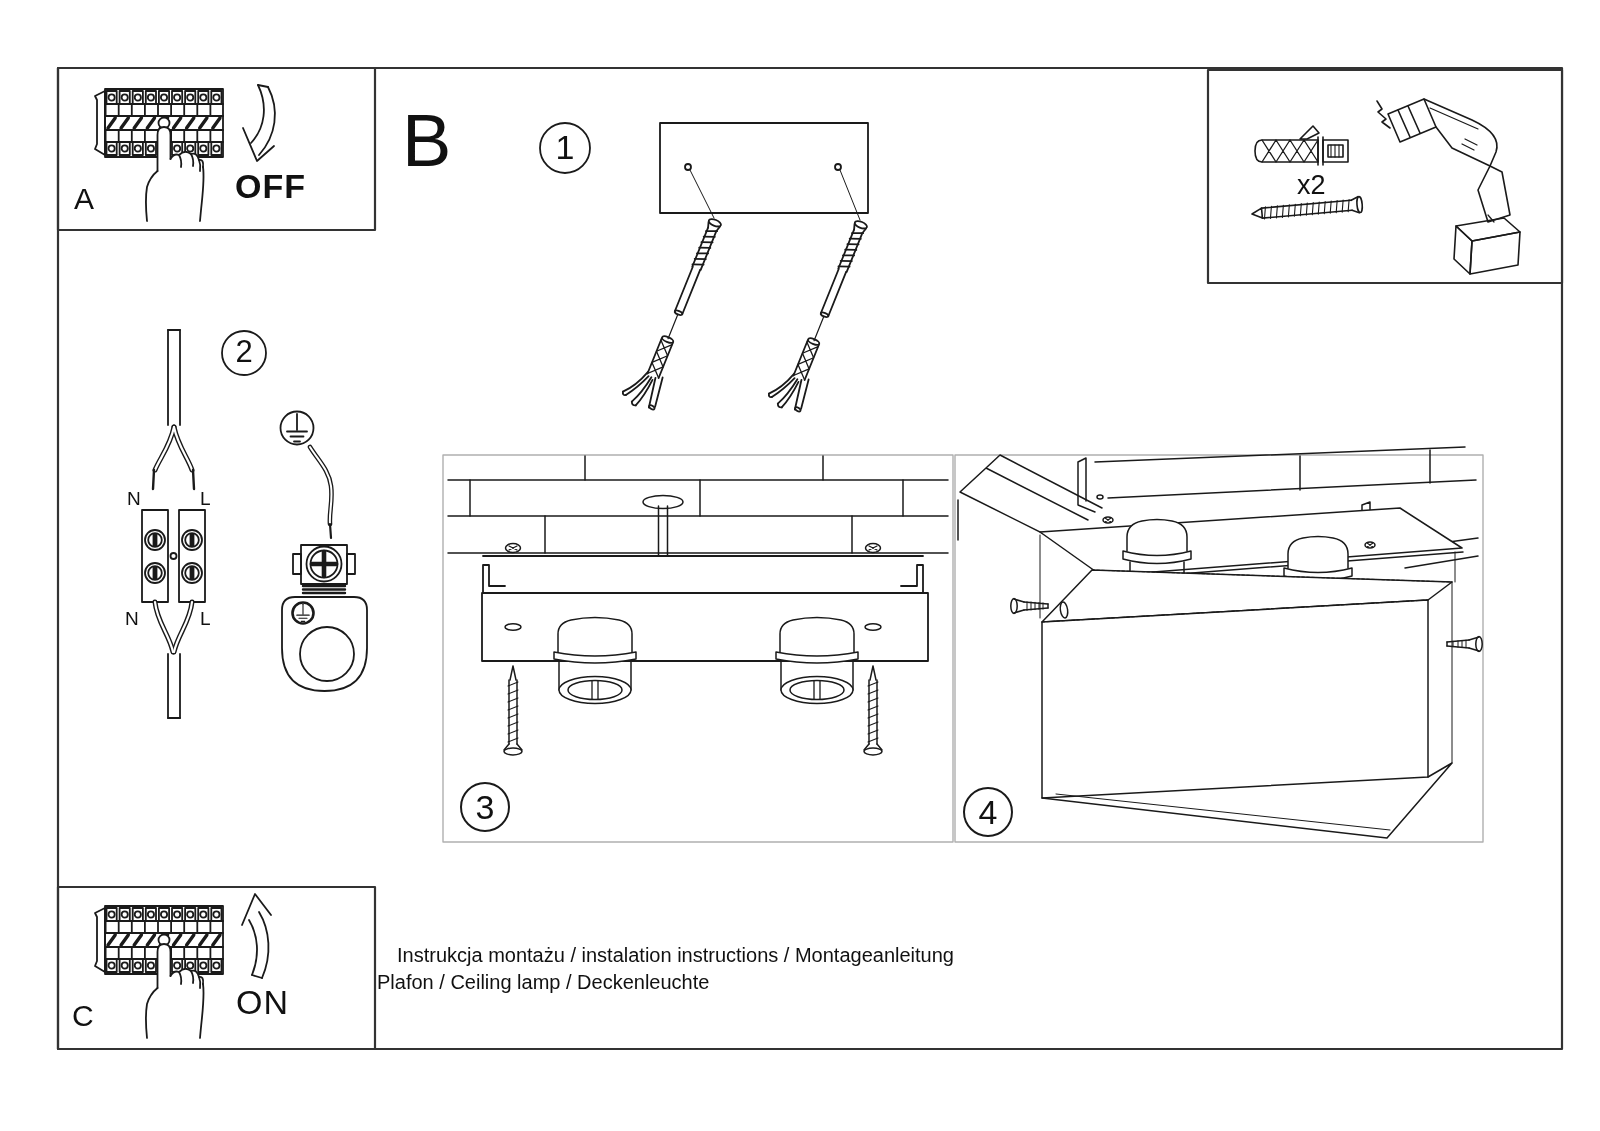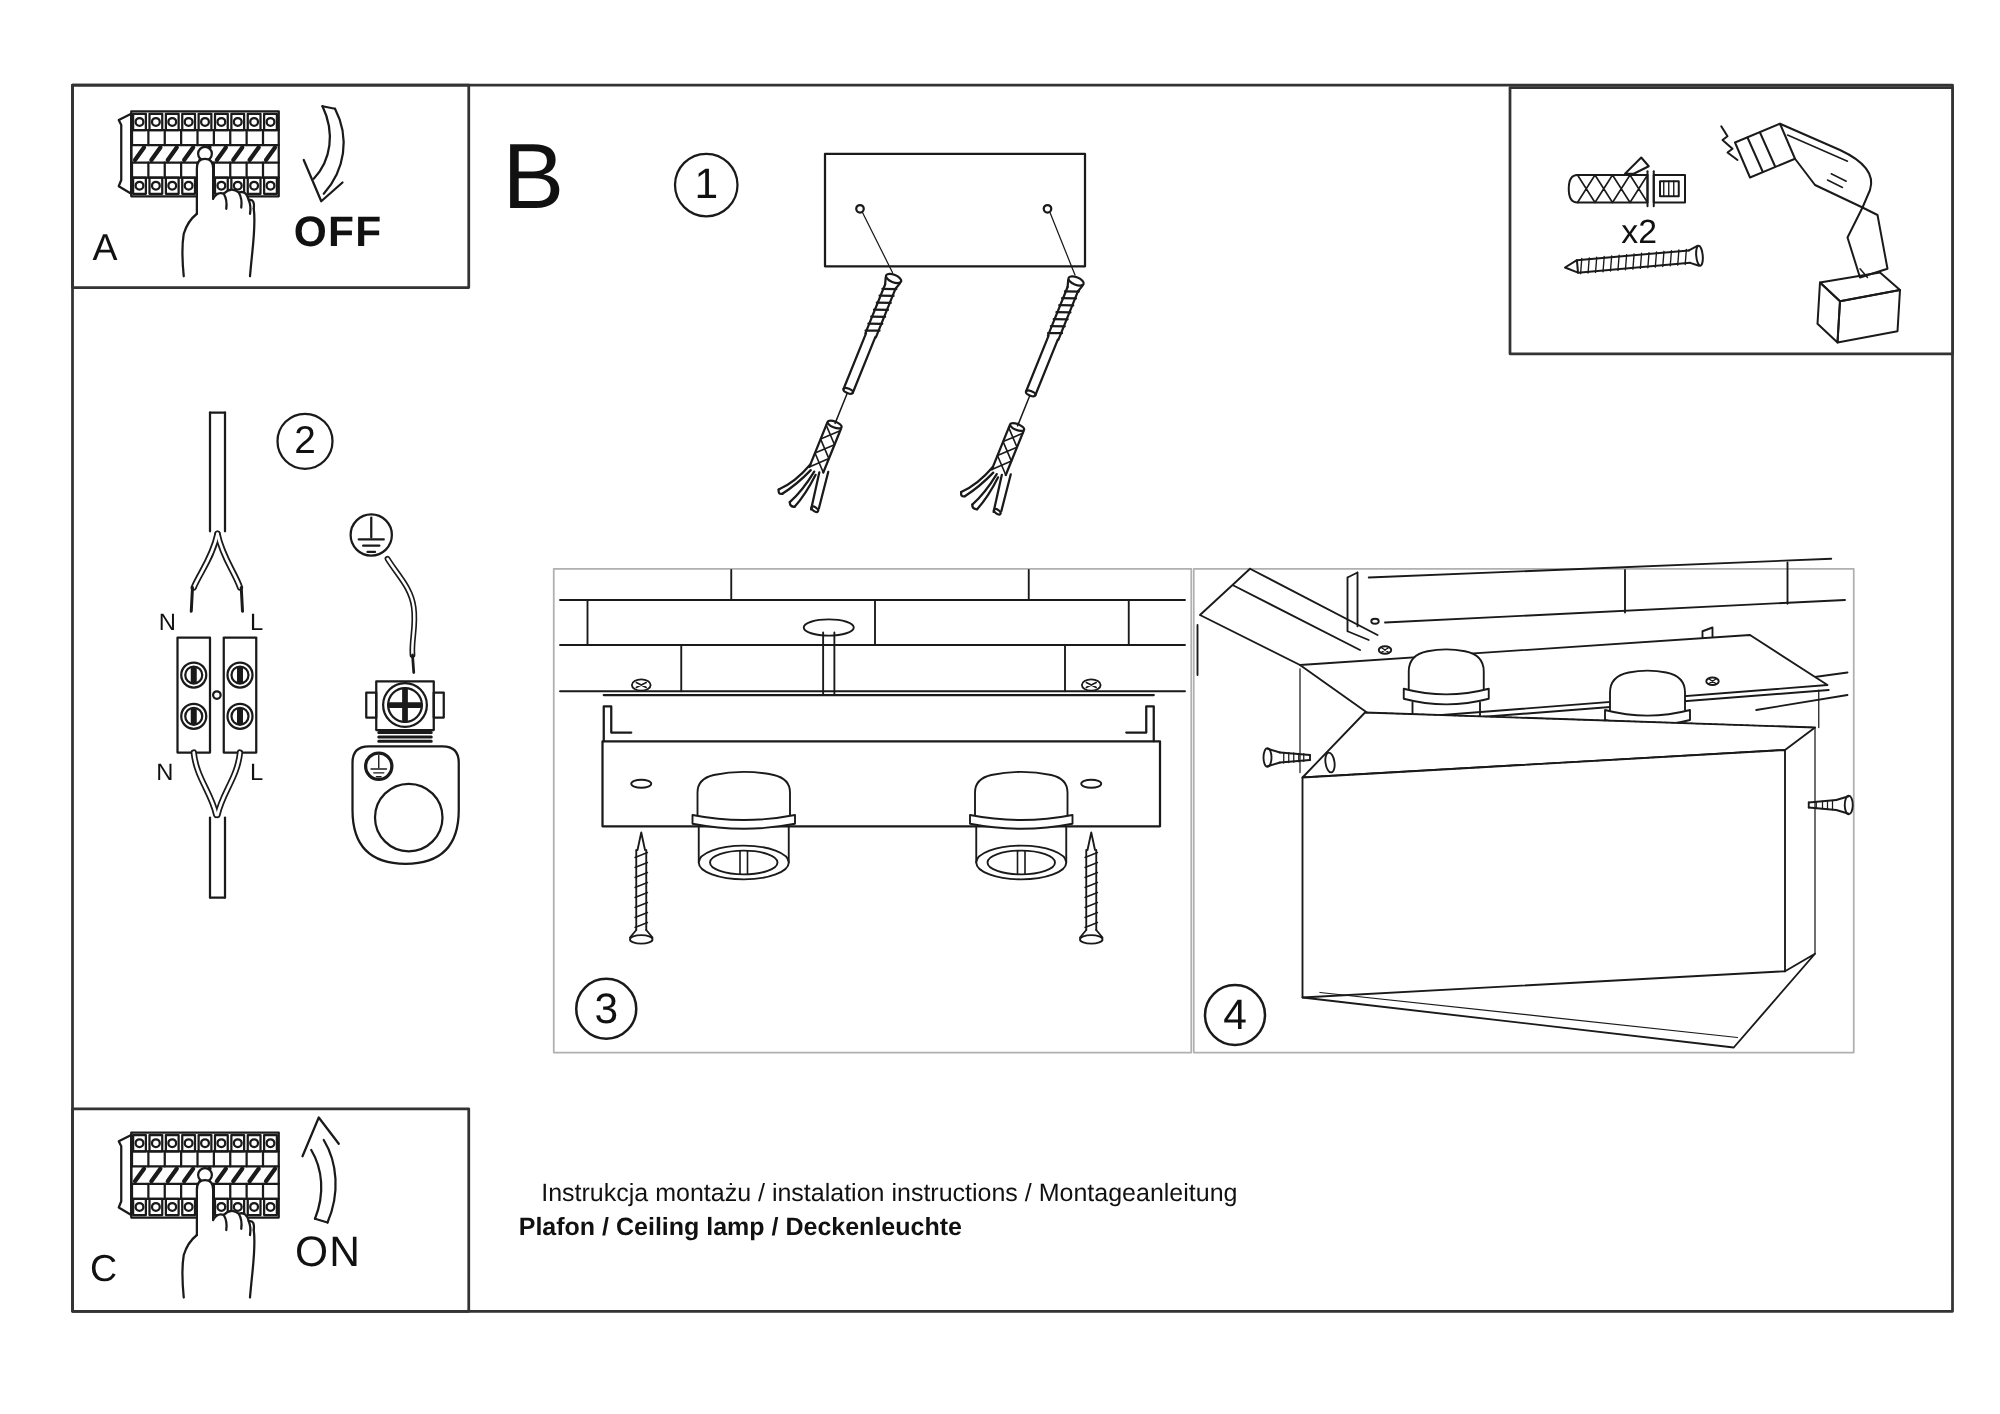--- a/index.html
+++ b/index.html
@@ -385,16 +385,16 @@
   <div class="stepnum" style="left:461px;top:788px;">3</div>
   <div class="stepnum" style="left:964px;top:793px;">4</div>
 
   <div class="txt wire-label" style="left:127px;top:488px;">N</div>
   <div class="txt wire-label" style="left:200px;top:488px;">L</div>
   <div class="txt wire-label" style="left:125px;top:608px;">N</div>
   <div class="txt wire-label" style="left:200px;top:608px;">L</div>
 
   <div class="txt count-label" style="left:1297px;top:170px;">x2</div>
 
-  <div class="txt footer-line" style="left:397px;top:944px;margin-left:36px;">Instrukcja montażu / instalation instructions / Montageanleitung</div>
-  <div class="txt footer-line" style="left:415px;top:971px;font-weight:bold;">Plafon / Ceiling lamp / Deckenleuchte</div>
+  <div class="txt footer-line" style="left:397px;top:944px;">Instrukcja montażu / instalation instructions / Montageanleitung</div>
+  <div class="txt footer-line" style="left:377px;top:971px;">Plafon / Ceiling lamp / Deckenleuchte</div>
 
 </div>
 
 </body></html>

